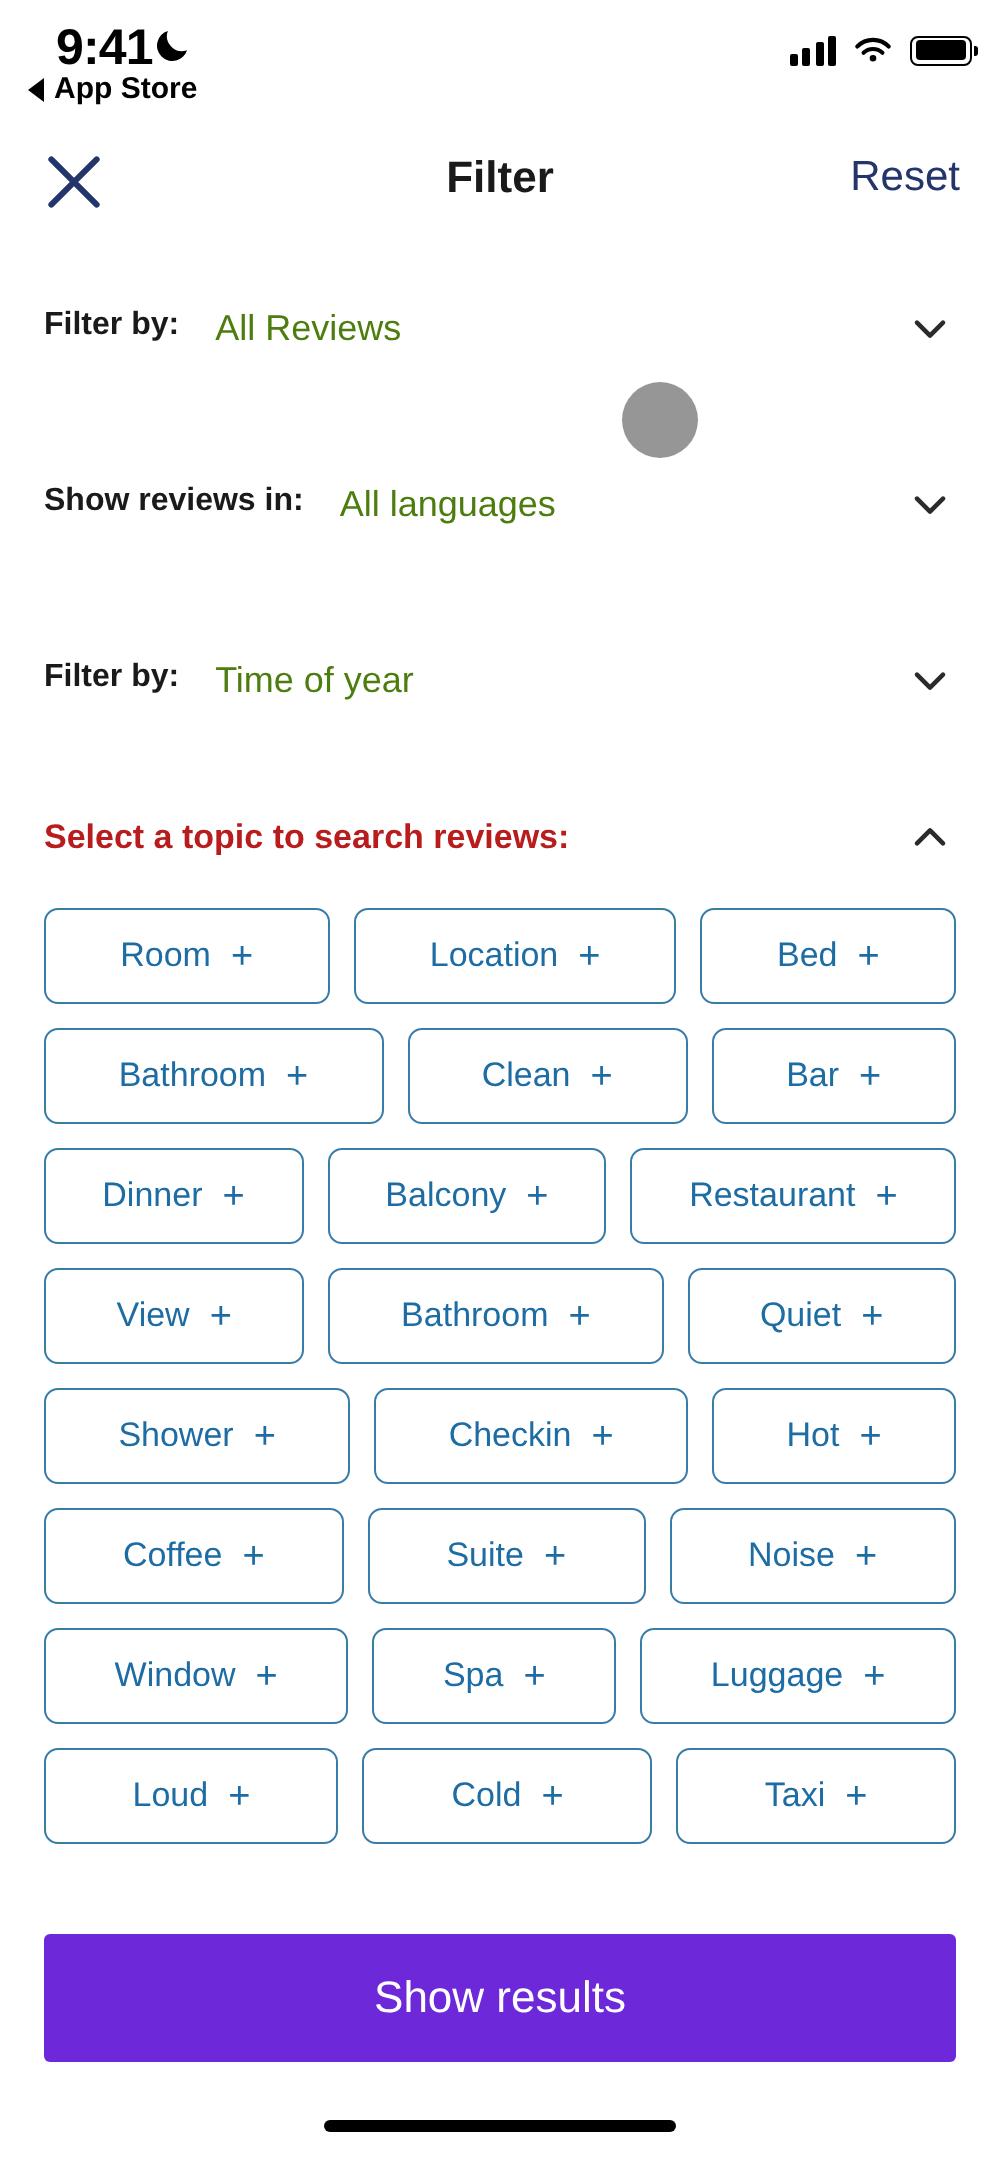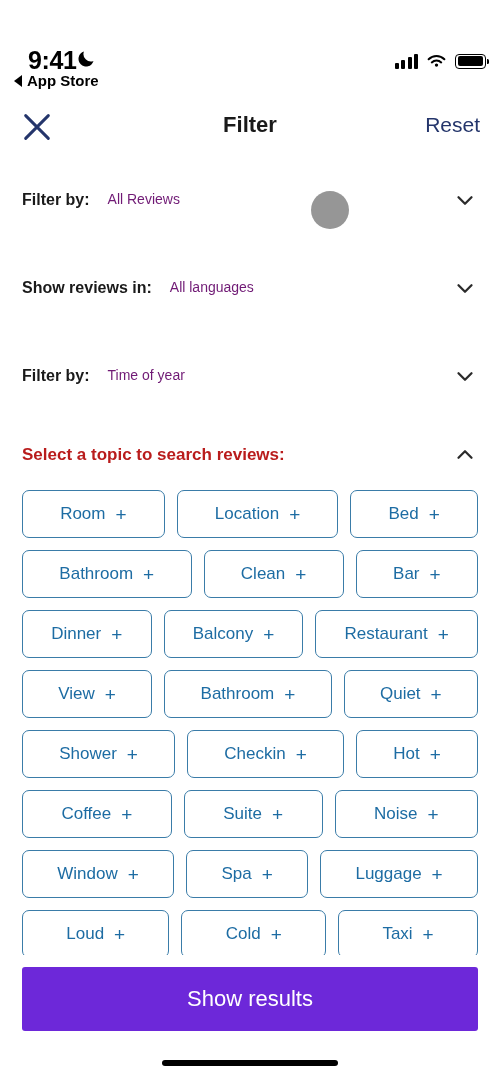--- a/index.html
+++ b/index.html
@@ -6,21 +6,21 @@
   html, body {
     width:500px; height:1080px;
     background:#ffffff;
     font-family:"Liberation Sans", sans-serif;
     -webkit-font-smoothing:antialiased;
     overflow:hidden;
   }
   .phone { position:relative; width:500px; height:1080px; background:#fff; overflow:hidden; }
 
   
-  .statusbar { position:relative; height:62px;margin-top:36px; }
+  .statusbar { position:relative; height:62px; }
   .sb-time {
     position:absolute; left:28px; top:10px;
     font-size:25px; font-weight:700; color:#000; letter-spacing:-0.4px;
   }
   .sb-moon { position:absolute; left:76px; top:13px; width:20px; height:20px; }
   .sb-back {
     position:absolute; left:14px; top:36px;
     font-size:15px; font-weight:600; color:#000;
     display:flex; align-items:center; gap:5px;
   }
@@ -57,21 +57,21 @@
   }
 
   
   .sections { padding:0 22px; }
   .fsec {
     display:flex; align-items:center; justify-content:space-between;
     min-height:88px; cursor:pointer;
   }
   .fsec-texts { display:flex; flex-direction:row; gap:18px; }
   .fsec-title { font-size:16px; font-weight:700; color:#1a1a1a; }
-  .fsec-value { font-size:14px; color:#701a75; }
+  .fsec-value { font-size:18px; color:#4d7c0f; }
   .chev { width:26px; height:26px; flex:none; }
 
   
   .topic-head {
     display:flex; align-items:center; justify-content:space-between;
     padding:22px 22px 8px 22px; cursor:pointer;
   }
   .topic-head-title { font-size:17px; font-weight:700; color:#b91c1c;text-align:center; }
 
   .chips { padding:14px 22px 0 22px; }

